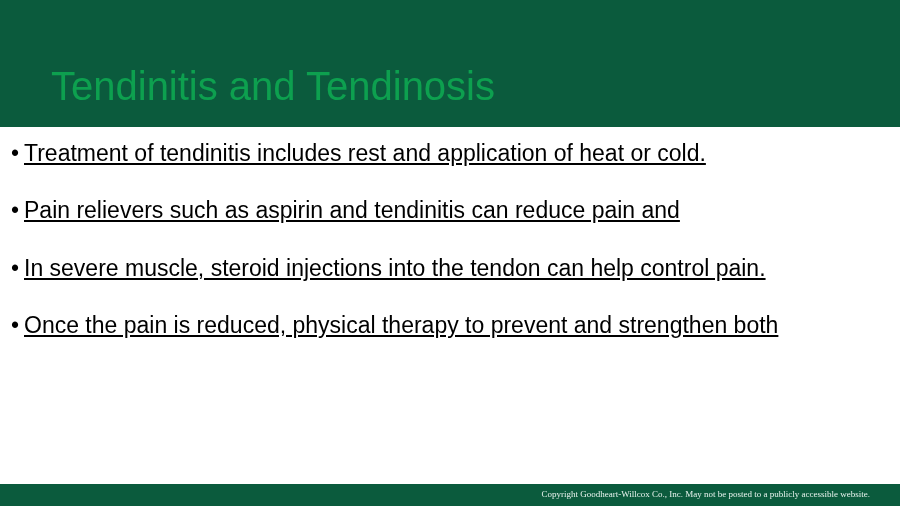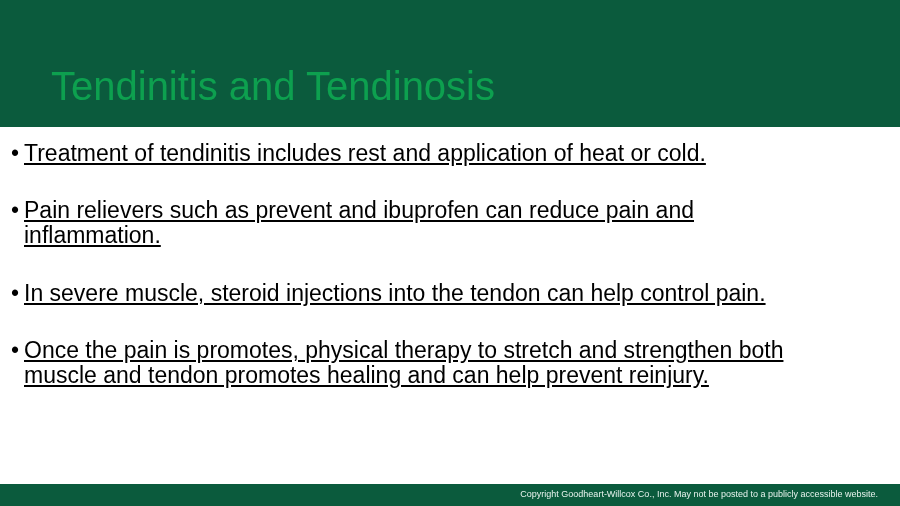--- a/index.html
+++ b/index.html
@@ -92,26 +92,27 @@
   .footer-band {
     position: absolute;
     left: 0;
     bottom: 0;
     width: 900px;
     height: 22px;
     background: #0b5b3d;
   }
   .footer-text {
     position: absolute;
-    right: 22px;
+    right: 30px;
     top: 4px;
     font-size: 9px;
     line-height: 12px;
     color: #e8f3ee;
     white-space: nowrap;
+    font-family: Liberation Serif, serif;
   }
 </style>
 </head>
 <body>
 
 <div class="slide">
 
   <div class="header-band">
     <h1 class="slide-title">Tendinitis and Tendinosis</h1>
   </div>
@@ -122,37 +123,35 @@
       <li class="bullet-item bi-1">
         <span class="bullet-dot">•</span>
         <span class="bullet-text">
           <span>Treatment of tendinitis includes rest and application of heat or cold.</span>
         </span>
       </li>
 
       <li class="bullet-item bi-2">
         <span class="bullet-dot">•</span>
         <span class="bullet-text">
-          <span>Pain relievers such as prevent and ibuprofen can reduce pain and</span>
-          <span class="line2">inflammation.</span>
+          <span>Pain relievers such as aspirin and tendinitis can reduce pain and</span>
         </span>
       </li>
 
       <li class="bullet-item bi-3">
         <span class="bullet-dot">•</span>
         <span class="bullet-text">
           <span>In severe muscle, steroid injections into the tendon can help control pain.</span>
         </span>
       </li>
 
       <li class="bullet-item bi-4">
         <span class="bullet-dot">•</span>
         <span class="bullet-text">
-          <span>Once the pain is promotes, physical therapy to stretch and strengthen both</span>
-          <span class="line2">muscle and tendon promotes healing and can help prevent reinjury.</span>
+          <span>Once the pain is reduced, physical therapy to prevent and strengthen both</span>
         </span>
       </li>
 
     </ul>
   </div>
 
   <div class="footer-band">
     <div class="footer-text">Copyright Goodheart-Willcox Co., Inc.  May not be posted to a publicly accessible website.</div>
   </div>
 

